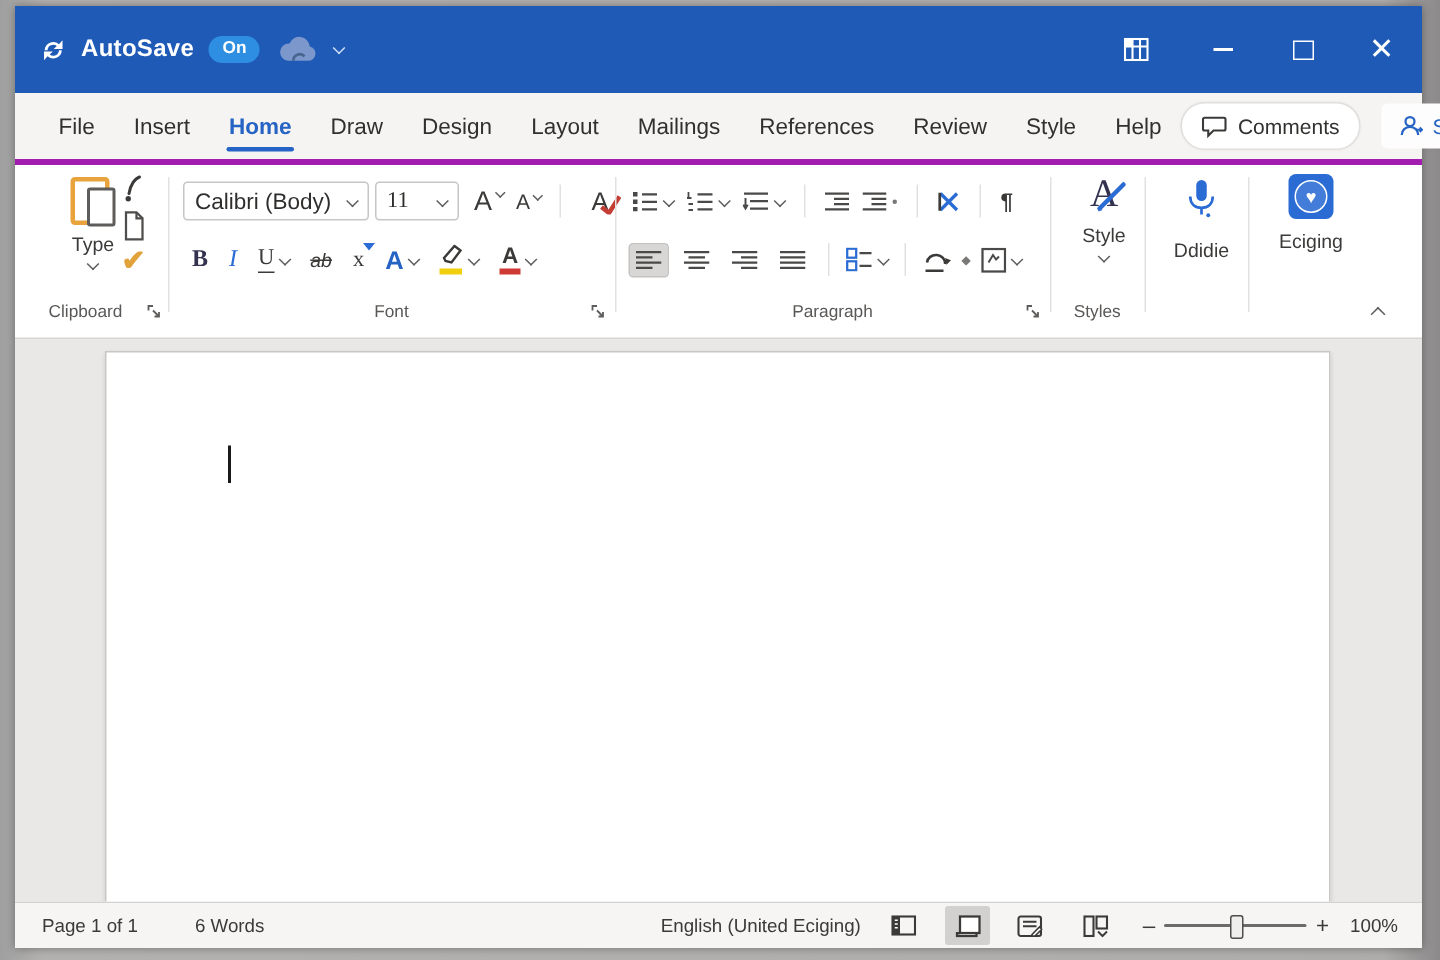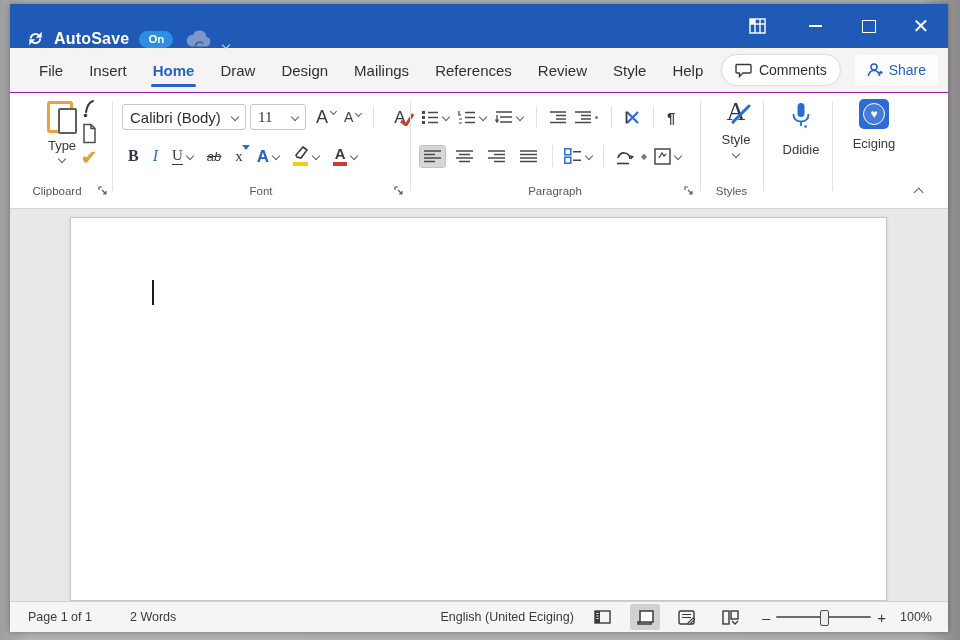--- a/index.html
+++ b/index.html
@@ -3,39 +3,39 @@
 <meta charset="utf-8">
 <style>
   html,body{margin:0;padding:0;}
   #screen{position:relative;width:960px;height:640px;overflow:hidden;
     background:linear-gradient(90deg,#9f9f9f,#b4b2b1 3%,#b0aead 96%,#8b8989);
     font-family:"Liberation Sans",sans-serif;-webkit-font-smoothing:antialiased;}
   #app{position:absolute;left:10px;top:4px;width:938px;height:628px;background:#fff;
     display:flex;flex-direction:column;box-shadow:0 0 6px rgba(0,0,0,.35);}
 
   
-  .titlebar{height:44px;background:#1e5ab6;display:flex;align-items:flex-end;color:#fff;flex:0 0 auto;}
+  .titlebar{height:58px;background:#1e5ab6;display:flex;align-items:center;color:#fff;flex:0 0 auto;}
   .sync-ic{margin-left:16px;display:flex;}
   .autosave-lbl{font-size:16px;font-weight:bold;margin-left:9px;letter-spacing:.2px;}
   .on-pill{margin-left:10px;background:#2e8fe2;color:#fff;font-size:11.5px;font-weight:bold;
     border-radius:11px;padding:3px 9px;line-height:1;}
   .cloud-ic{margin-left:12px;display:flex;}
   .chev{display:inline-block;width:6px;height:6px;border-right:1.5px solid currentColor;
     border-bottom:1.5px solid currentColor;transform:rotate(45deg);}
   .chev.sm{width:5px;height:5px;border-width:1.3px;}
   .tb-chev{margin-left:10px;margin-top:-3px;color:#cfe0f5;}
   .tb-right{margin-left:auto;display:flex;align-items:center;}
   .tb-btn{width:42px;height:44px;display:flex;align-items:center;justify-content:center;color:#fff;}
   .min-bar{width:13px;height:2px;background:#fff;}
   .max-box{width:12px;height:11px;border:1.7px solid #fff;}
   .close-x{font-size:20px;font-weight:300;line-height:1;}
 
   
   .tabrow{height:44px;background:#f5f4f3;display:flex;align-items:center;flex:0 0 auto;
-    border-bottom:1px solid #a21caf;}
+    border-bottom:4px solid #a21caf;}
   .tab{font-size:15px;color:#31302f;padding:0 13px;height:44px;display:flex;align-items:center;position:relative;}
   .tab.active{color:#2563c4;font-weight:bold;}
   .tab.active::after{content:"";position:absolute;left:11px;right:11px;bottom:5px;height:3px;
     background:#2563c4;border-radius:2px;}
   .tab-actions{margin-left:auto;display:flex;align-items:center;margin-right:10px;}
   .comments-btn{display:flex;align-items:center;gap:7px;background:#fff;border:1px solid #e1dfdd;
     border-radius:16px;height:30px;padding:0 13px;font-size:14px;color:#323130;box-shadow:0 0 2px rgba(0,0,0,.06);}
   .share-btn{display:flex;align-items:center;gap:6px;height:30px;padding:0 12px;margin-left:14px;
     font-size:14px;color:#2563c4;background:#fdfdfd;border-radius:4px;}
 
@@ -165,20 +165,21 @@
           </div>
     </div>
   </div>
 
   <div class="tabrow">
     <div class="tab" style="margin-left:16px">File</div>
     <div class="tab">Insert</div>
     <div class="tab active">Home</div>
     <div class="tab">Draw</div>
     <div class="tab">Design</div>
+    <div class="tab">Layout</div>
     <div class="tab">Mailings</div>
     <div class="tab">References</div>
     <div class="tab">Review</div>
     <div class="tab">Style</div>
     <div class="tab">Help</div>
     <div class="tab-actions">
       <div class="comments-btn">
         <span>
           <svg width="17" height="15" viewBox="0 0 17 15">
             <path d="M2 1.5h13a1 1 0 0 1 1 1V9a1 1 0 0 1-1 1H8l-3.5 3.5V10H2a1 1 0 0 1-1-1V2.5a1 1 0 0 1 1-1z" fill="none" stroke="#3b3a39" stroke-width="1.4"></path>
@@ -439,21 +440,21 @@
   </div>
 
   <div class="canvas">
     <div class="page">
       <div class="caret"></div>
     </div>
   </div>
 
   <div class="statusbar">
     <span class="sb-page">Page 1 of 1</span>
-    <span class="sb-words">2 Words</span>
+    <span class="sb-words">6 Words</span>
     <div class="sb-right">
       <span class="sb-lang">English (United Eciging)</span>
       <span class="sb-view">
         <svg width="17" height="14" viewBox="0 0 17 14">
           <rect x="1" y="1" width="15" height="12" fill="none" stroke="#3b3a39" stroke-width="1.4"></rect>
           <rect x="1" y="1" width="5" height="12" fill="#3b3a39"></rect>
           <path d="M2.5 3.5h2M2.5 6h2M2.5 8.5h2" stroke="#fff" stroke-width="1"></path>
         </svg>
       </span>
       <span class="sb-view active" style="margin-left:12px;">

